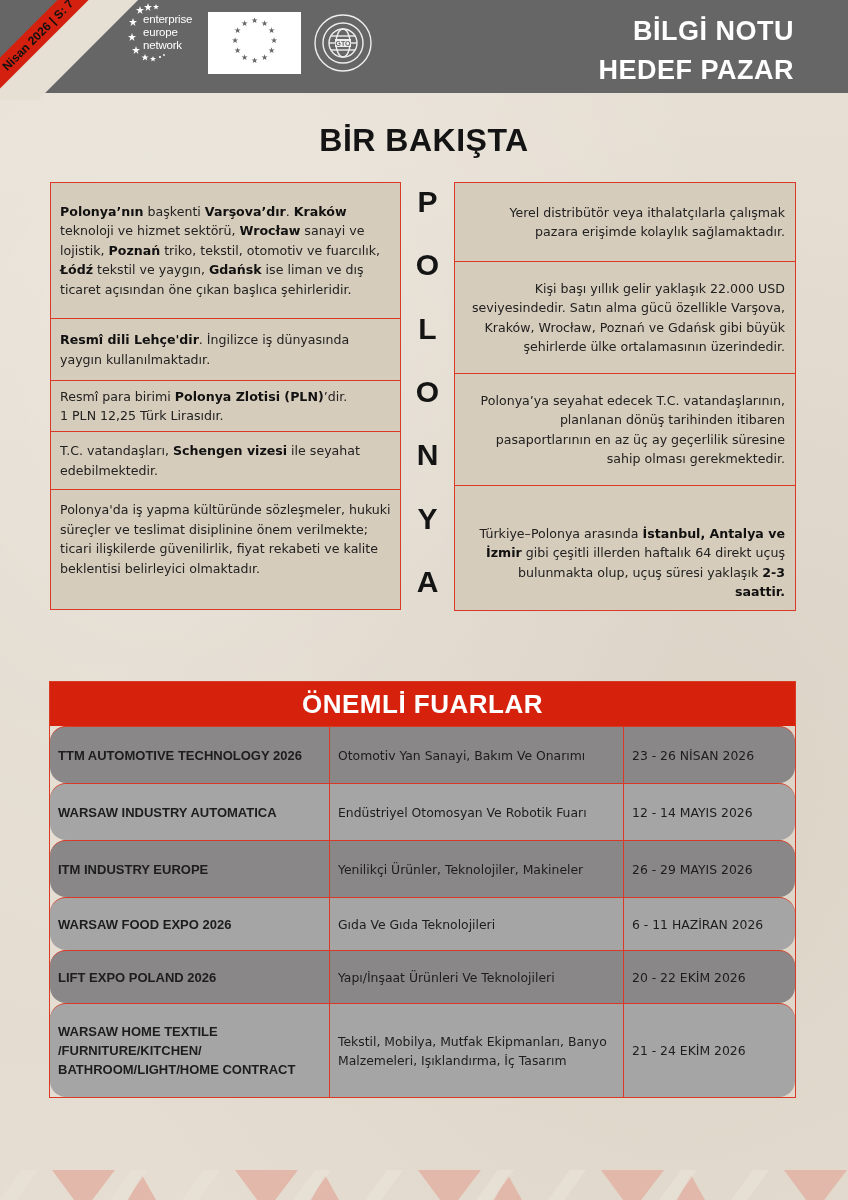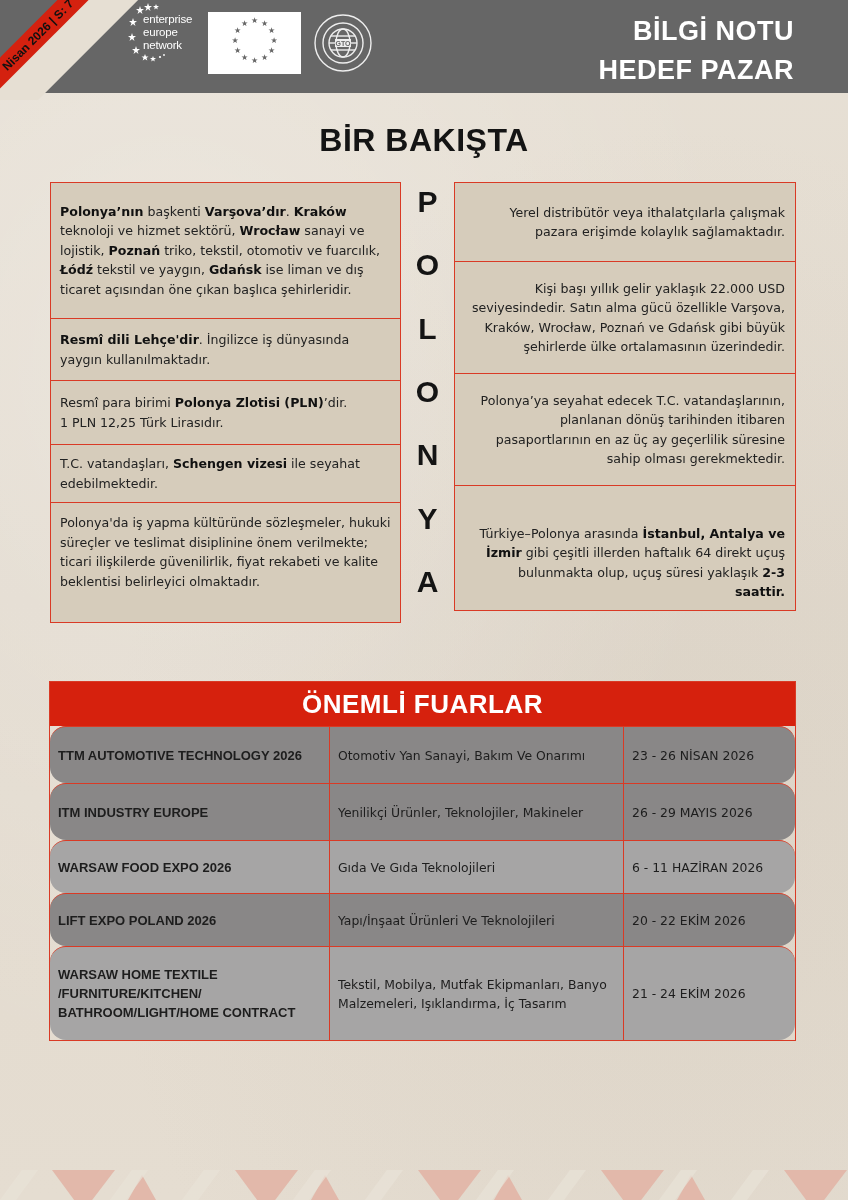--- a/index.html
+++ b/index.html
@@ -77,21 +77,21 @@
     padding: 8px 9px;
     display: flex; align-items: center;
   }
   .col-left .info-box { text-align: left; }
   .col-right .info-box { text-align: right; justify-content: flex-end; padding: 8px 10px 8px 14px; }
   .info-box + .info-box { margin-top: -1.5px; }
   .info-box b { font-weight: bold; color: #111; }
 
   .lb1 { height: 137px; }
   .lb2 { height: 64px; }
-  .lb3 { height: 65px; }
+  .lb3 { height: 52px; }
   .lb4 { height: 60px; }
   .lb5 { height: 121px; align-items: flex-start; padding-top: 10px; }
   .rb1 { height: 80px; }
   .rb2 { height: 114px; }
   .rb3 { height: 113px; }
   .rb4 { height: 126px; align-items: flex-end; padding-top: 10px; }
 
   .vertical-word {
     position: absolute; left: 401px; top: 182px; width: 53px; height: 420px;
     display: flex; flex-direction: column; align-items: center; justify-content: space-between;
@@ -249,20 +249,25 @@
       <div><span>Türkiye–Polonya arasında </span><b>İstanbul, Antalya ve İzmir</b><span> gibi çeşitli illerden haftalık 64 direkt uçuş bulunmakta olup, uçuş süresi yaklaşık </span><b>2-3 saattir.</b></div>
     </div>
 </div>
 
 <div class="fairs">
   <div class="fairs-header">ÖNEMLİ FUARLAR</div>
   <div class="fair-row dark r1">
     <div class="c-name">TTM AUTOMOTIVE TECHNOLOGY 2026</div>
     <div class="c-desc">Otomotiv Yan Sanayi, Bakım Ve Onarımı</div>
     <div class="c-date">23 - 26 NİSAN 2026</div>
+  </div>
+  <div class="fair-row light r2">
+    <div class="c-name">WARSAW INDUSTRY AUTOMATICA</div>
+    <div class="c-desc">Endüstriyel Otomosyan Ve Robotik Fuarı</div>
+    <div class="c-date">12 - 14 MAYIS 2026</div>
   </div>
   <div class="fair-row dark r3">
     <div class="c-name">ITM INDUSTRY EUROPE</div>
     <div class="c-desc">Yenilikçi Ürünler, Teknolojiler, Makineler</div>
     <div class="c-date">26 - 29 MAYIS 2026</div>
   </div>
   <div class="fair-row light r4">
     <div class="c-name">WARSAW FOOD EXPO 2026</div>
     <div class="c-desc">Gıda Ve Gıda Teknolojileri</div>
     <div class="c-date">6 - 11 HAZİRAN 2026</div>

